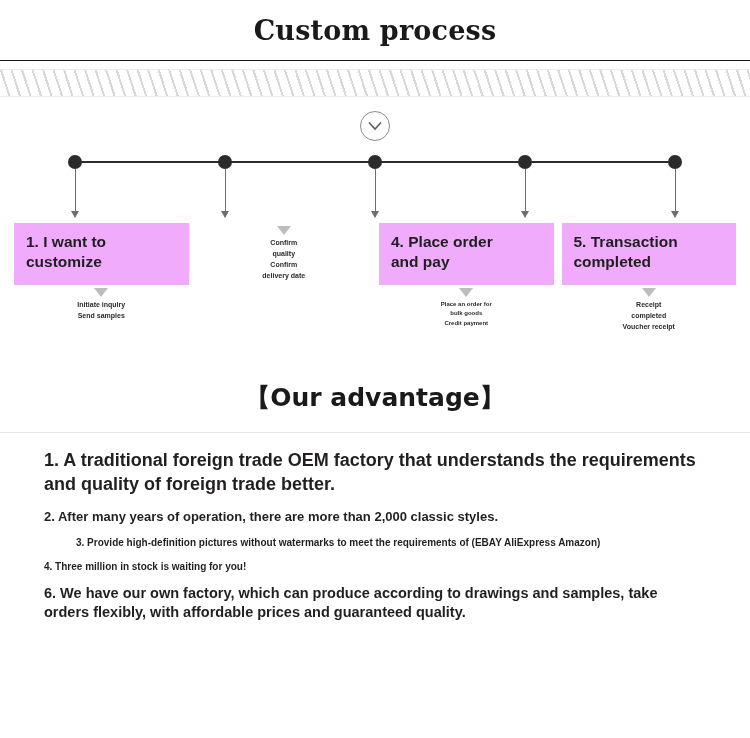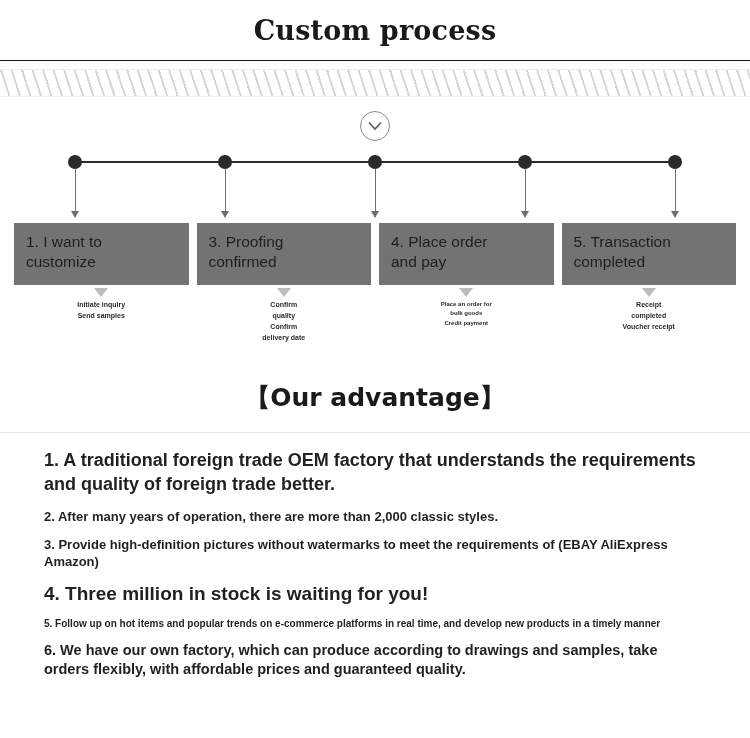--- a/index.html
+++ b/index.html
@@ -123,25 +123,25 @@
   }
   .card-col {
     flex: 1 1 0;
     display: flex;
     flex-direction: column;
     align-items: center;
   }
   .step-card {
     width: 100%;
     height: 62px;
-    background: #737373;
+    background: #f0abfc;
     box-sizing: border-box;
     padding: 9px 10px 0 12px;
     font-size: 15.5px;
-    font-weight: normal;
+    font-weight: bold;
     line-height: 1.28;
     color: #1f1f1f;
   }
   .card-arrow {
     width: 0;
     height: 0;
     border-left: 7px solid transparent;
     border-right: 7px solid transparent;
     border-top: 9px solid #bdbdbd;
     margin-top: 3px;
@@ -179,22 +179,22 @@
     padding: 0 44px 0 44px;
   }
   .adv-item {
     font-weight: bold;
     color: #231f20;
     margin-bottom: 11px;
     line-height: 1.32;
   }
   .sz-1 { font-size: 18px; }
   .sz-2 { font-size: 13px; }
-  .sz-3 { font-size: 13px; }
-  .sz-4 { font-size: 19px; }
+  .sz-3 { font-size: 10px; margin-left: 32px; }
+  .sz-4 { font-size: 10px; }
   .sz-5 { font-size: 10px; }
   .sz-6 { font-size: 14.5px; }
 </style>
 </head>
 <body>
 
 <div class="header">
   <div class="header-title">Custom process</div>
 </div>
 
@@ -236,22 +236,20 @@
       <div class="card-col">
         <div class="step-card" style="white-space: pre-line;">1. I want to
 customize</div>
         <div class="card-arrow"></div>
         <div class="sub-list sub-md">
           <div class="sub-item">Initiate inquiry</div>
           <div class="sub-item">Send samples</div>
         </div>
       </div>
       <div class="card-col">
-        <div class="step-card" style="white-space: pre-line;">3. Proofing
-confirmed</div>
         <div class="card-arrow"></div>
         <div class="sub-list sub-md">
           <div class="sub-item">Confirm
 quality</div>
           <div class="sub-item">Confirm
 delivery date</div>
         </div>
       </div>
       <div class="card-col">
         <div class="step-card" style="white-space: pre-line;">4. Place order
@@ -279,15 +277,14 @@
 <div class="adv-title-wrap">
   <div class="adv-title">【Our advantage】</div>
 </div>
 <hr class="adv-divider">
 
 <div class="adv-list" id="advList">
     <div class="adv-item sz-1">1. A traditional foreign trade OEM factory that understands the requirements and quality of foreign trade better.</div>
     <div class="adv-item sz-2">2. After many years of operation, there are more than 2,000 classic styles.</div>
     <div class="adv-item sz-3">3. Provide high-definition pictures without watermarks to meet the requirements of (EBAY AliExpress Amazon)</div>
     <div class="adv-item sz-4">4. Three million in stock is waiting for you!</div>
-    <div class="adv-item sz-5">5. Follow up on hot items and popular trends on e-commerce platforms in real time, and develop new products in a timely manner</div>
     <div class="adv-item sz-6">6. We have our own factory, which can produce according to drawings and samples, take orders flexibly, with affordable prices and guaranteed quality.</div>
   </div>
 
 </body></html>

